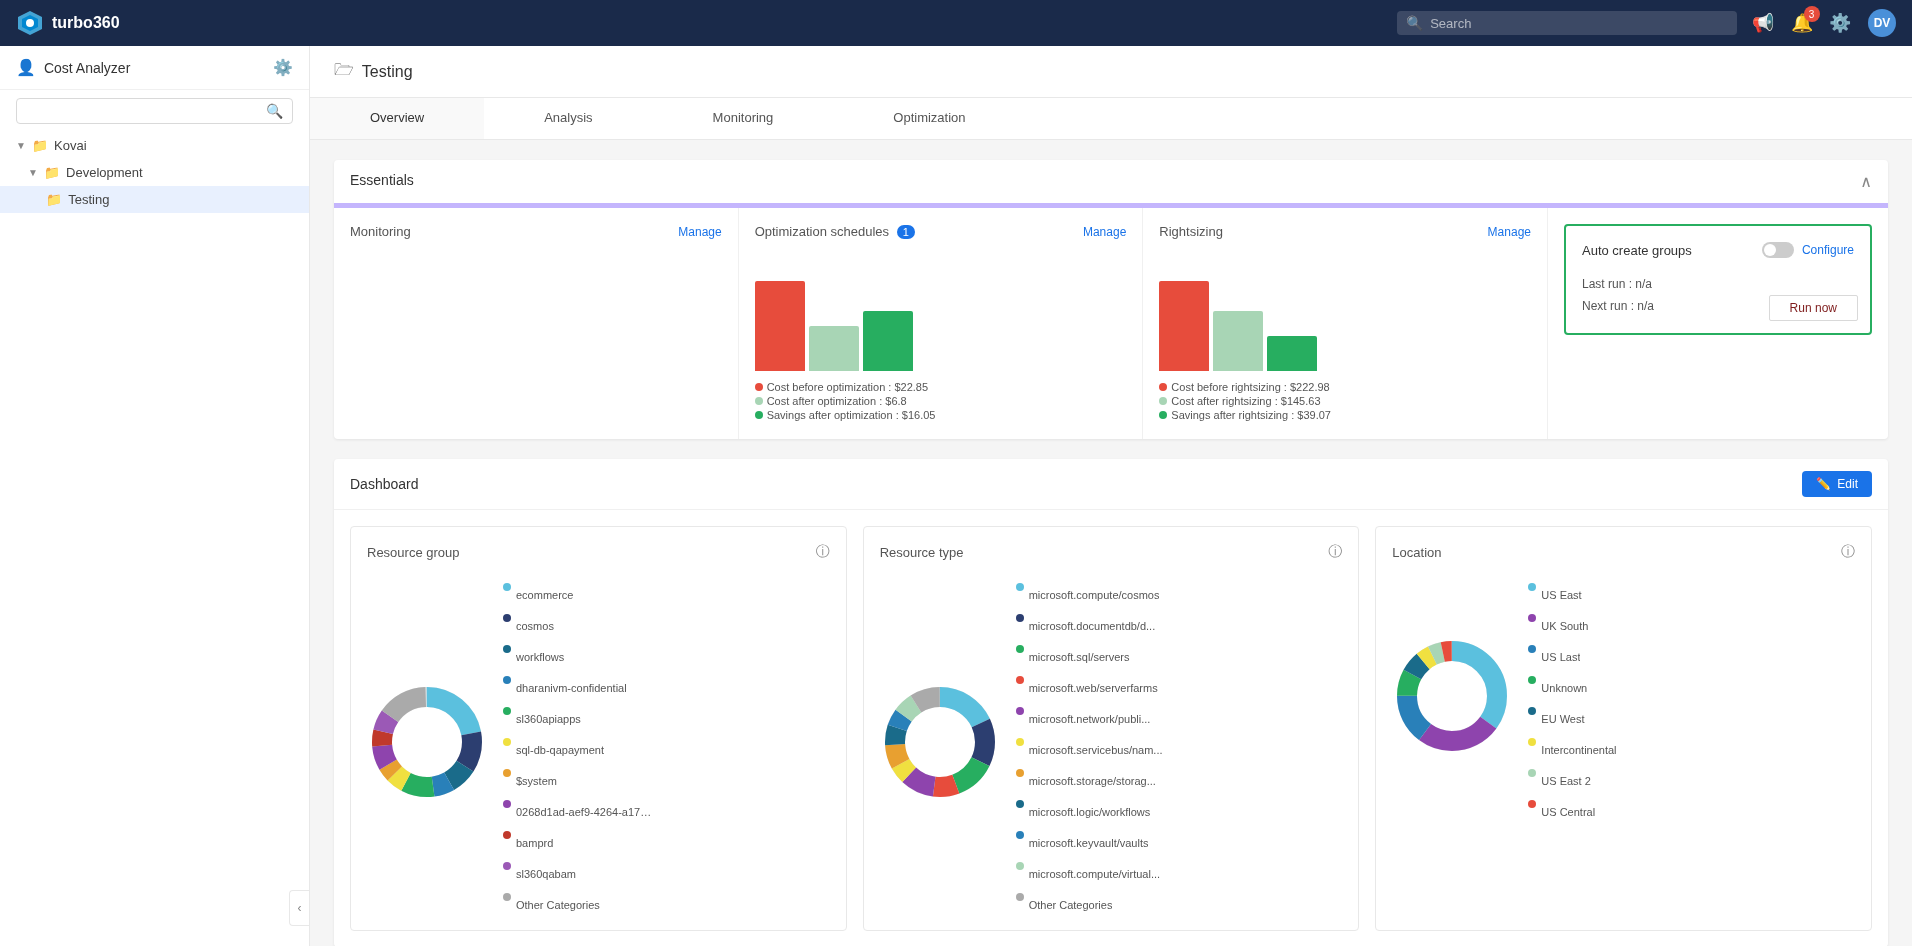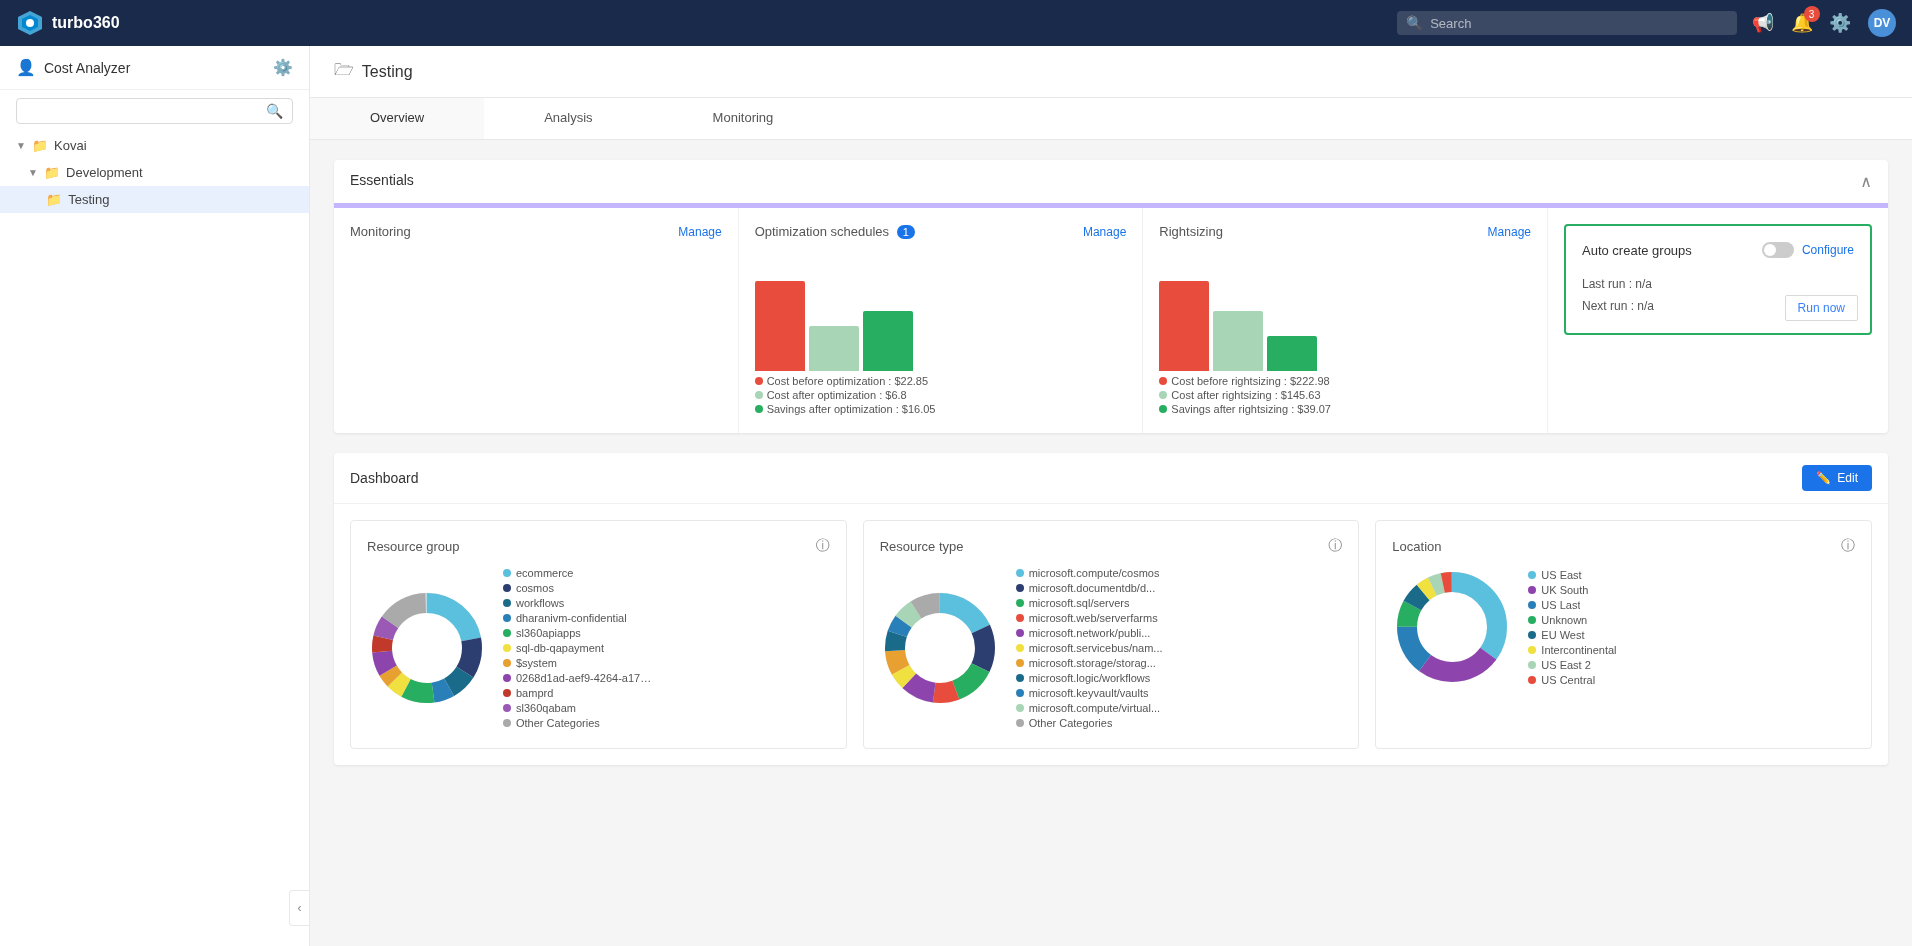--- a/index.html
+++ b/index.html
@@ -260,21 +260,21 @@
     .stat-item { display: flex; flex-direction: column; gap: 2px; }
     .stat-label { font-size: 11px; color: #888; }
     .stat-value { font-size: 20px; font-weight: 500; color: #333; }
     .stat-divider-green { border-left: 3px solid #2ecc71; padding-left: 6px; }
     .stat-divider-red { border-left: 3px solid #e74c3c; padding-left: 6px; }
 
     
     .bar-chart-wrap {
       display: flex;
       flex-direction: column;
-      gap: 4px;
+      gap: 10px;
     }
     .bar-chart-bars {
       display: flex;
       align-items: flex-end;
       gap: 8px;
       height: 120px;
     }
     .bar-group {
       display: flex;
       align-items: flex-end;
@@ -314,25 +314,25 @@
       position: absolute;
       top: 2px; left: 2px;
       transition: left 0.2s;
     }
     .auto-create-info { font-size: 12px; color: #555; line-height: 1.8; }
     .run-now-btn {
       position: absolute;
       bottom: 12px; right: 12px;
       border: 1px solid #d9d9d9;
       background: white;
-      padding: 5px 12px;
+      padding: 5px 20px;
       border-radius: 2px;
       cursor: pointer;
       font-size: 12px;
-      color: #3b82f6;
+      color: #7f1d1d;
     }
 
     
     .dashboard-header {
       display: flex;
       align-items: center;
       justify-content: space-between;
       padding: 12px 16px;
       border-bottom: 1px solid #f0f0f0;
     }
@@ -371,21 +371,21 @@
     .info-icon { color: #888; font-size: 14px; cursor: pointer; }
     .dash-card-inner {
       display: flex;
       gap: 16px;
       align-items: center;
     }
     .donut-chart-sm { flex-shrink: 0; }
     .legend-list { font-size: 11px; }
     .legend-row { display: flex; align-items: center; gap: 5px; margin-bottom: 3px; }
     .legend-bullet { width: 8px; height: 8px; border-radius: 50%; flex-shrink: 0; }
-    .legend-text { color: #555; white-space: nowrap; overflow: hidden; text-overflow: ellipsis; max-width: 140px; }
+    .legend-text { color: #555; white-space: nowrap; overflow: hidden; text-overflow: ellipsis; max-width: 140px; margin-top: 16px; }
   </style>
 </head>
 <body>
 
 <nav class="top-nav">
   <div class="top-nav-logo">
     <svg viewBox="0 0 28 28" fill="none">
       <polygon points="14,2 26,8 26,20 14,26 2,20 2,8" fill="#4fc3f7" opacity="0.8"></polygon>
       <polygon points="14,6 22,10 22,18 14,22 6,18 6,10" fill="#0288d1"></polygon>
       <circle cx="14" cy="14" r="4" fill="white"></circle>
@@ -455,20 +455,21 @@
 
     <div class="page-header">
       <span style="color:#555;font-size:16px;">🗁</span>
       <span class="page-title">Testing</span>
     </div>
 
     <div class="tabs-bar">
       <div class="tab active">Overview</div>
       <div class="tab">Analysis</div>
       <div class="tab">Monitoring</div>
+      <div class="tab">Optimization</div>
     </div>
 
     <div class="content-area">
 
       <div class="section">
         <div class="section-header">
           <span class="section-title">Essentials</span>
           <span class="section-collapse-btn">∧</span>
         </div>
 

